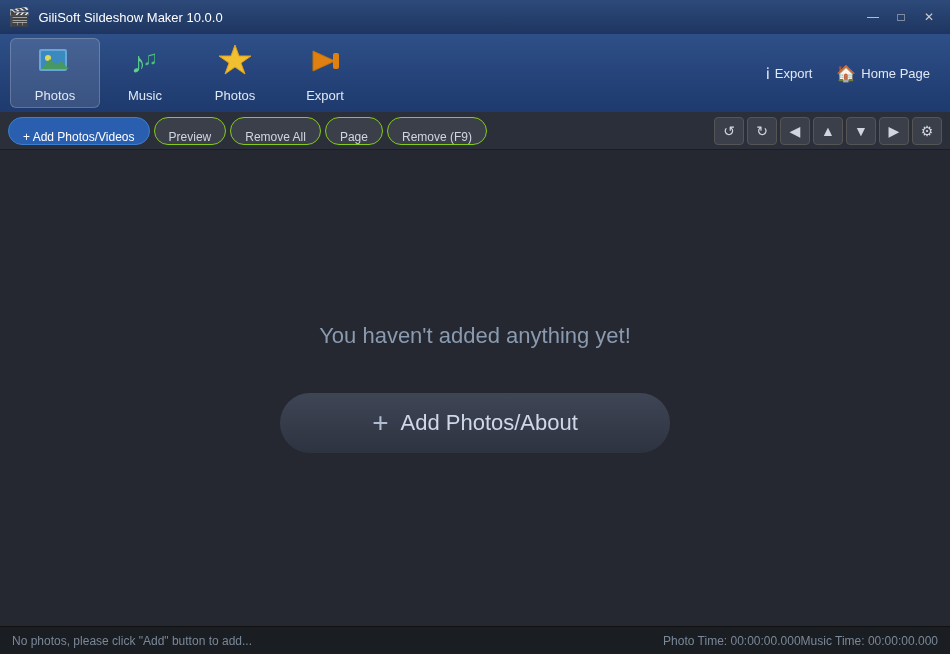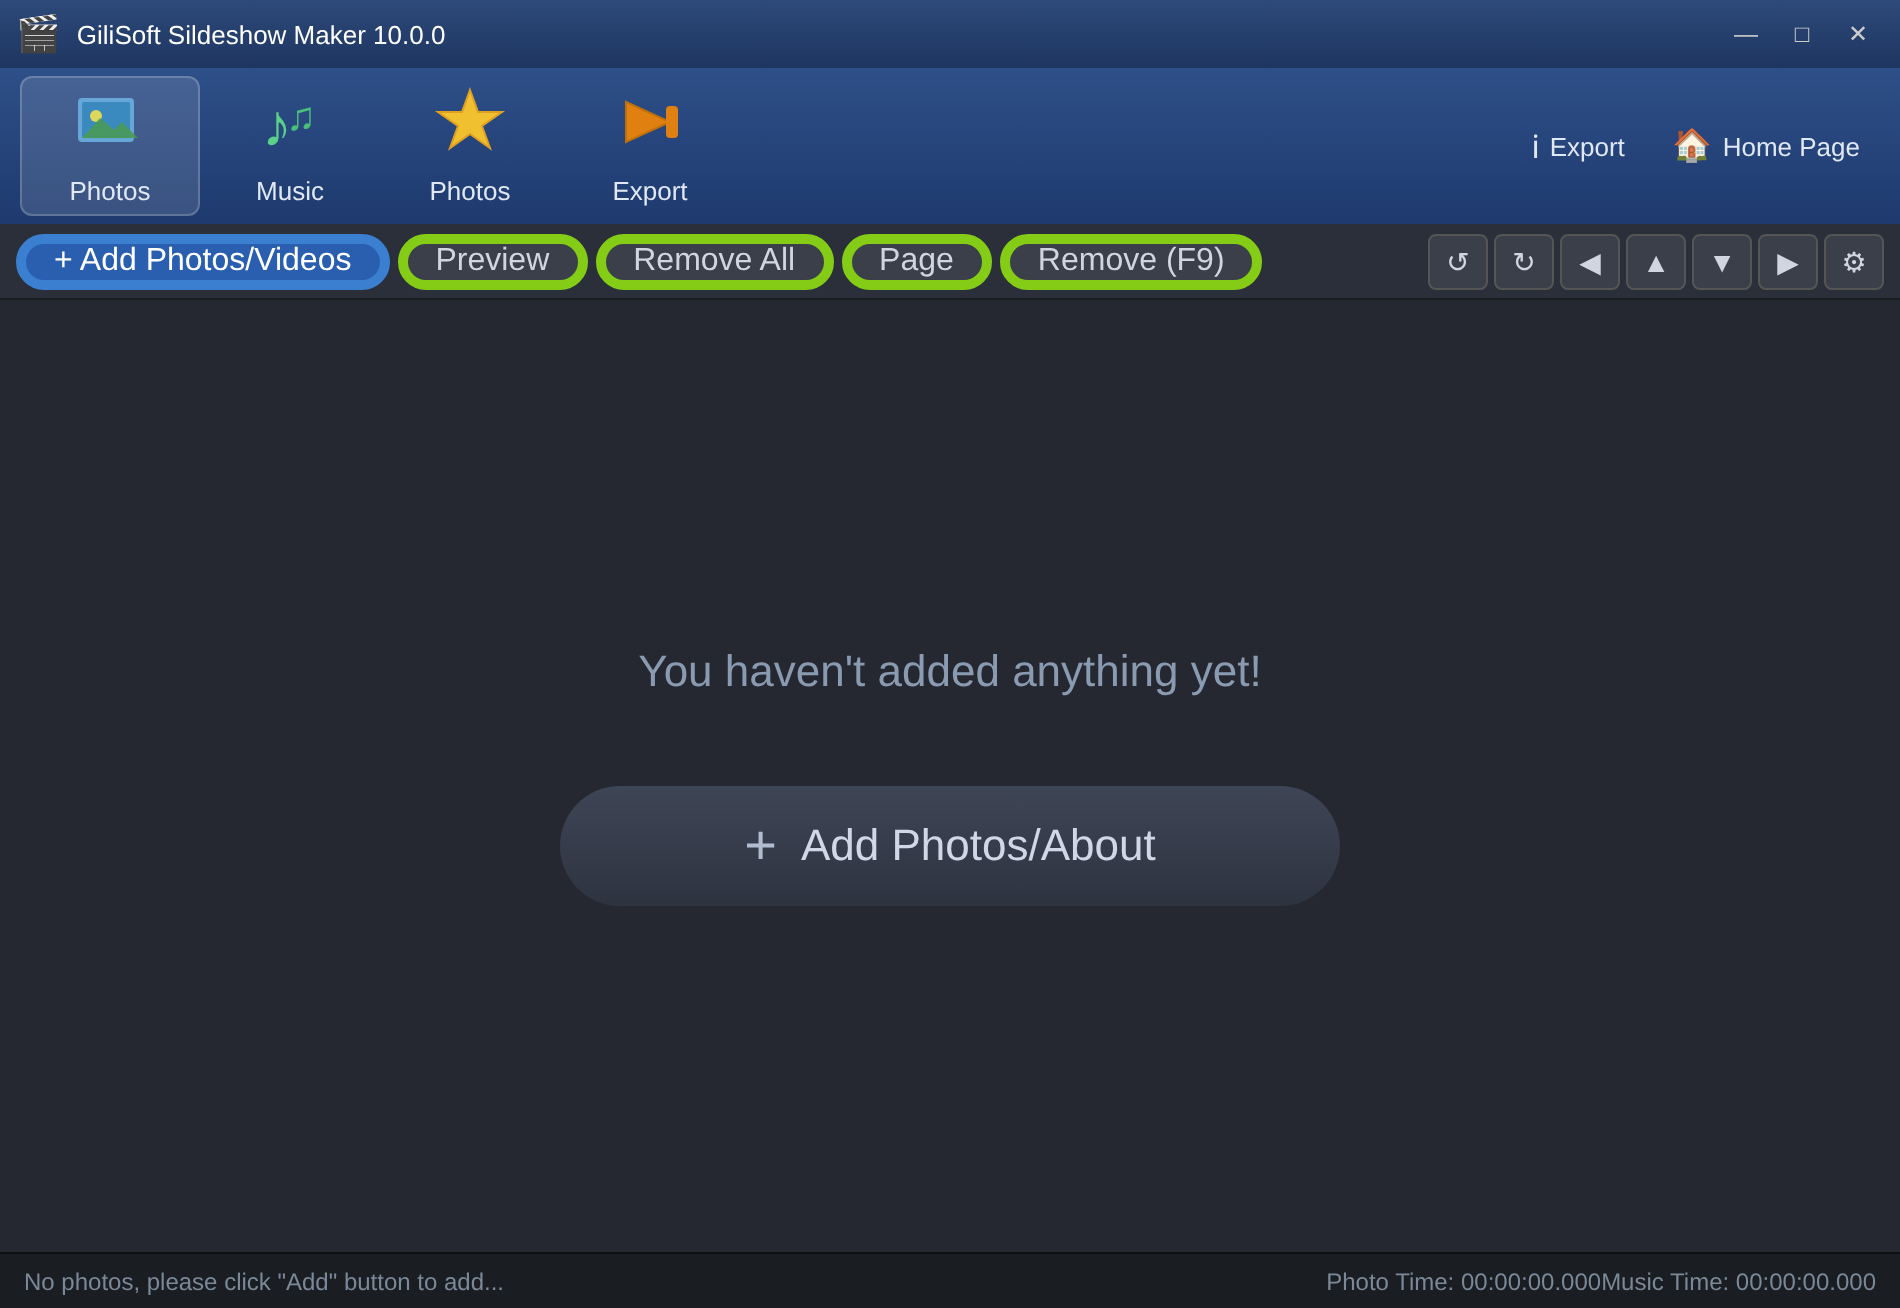--- a/index.html
+++ b/index.html
@@ -110,24 +110,24 @@
       display: flex;
       align-items: center;
       padding: 0 8px;
       gap: 4px;
       border-bottom: 1px solid #1a1d22;
     }
     .sec-btn {
       height: 28px;
       padding: 0 14px;
       background: #3a3f4a;
-      border: 5px solid #84cc16;
+      border: 1px solid #84cc16;
       border-radius: 14px;
       color: #d0d5e0;
-      font-size: 16px;
+      font-size: 12px;
       cursor: pointer;
       display: flex;
       align-items: flex-end;
       gap: 5px;
       white-space: nowrap;
     }
     .sec-btn.primary {
       background: #2a5fb0;
       border-color: #3a7fd0;
       color: #fff;

